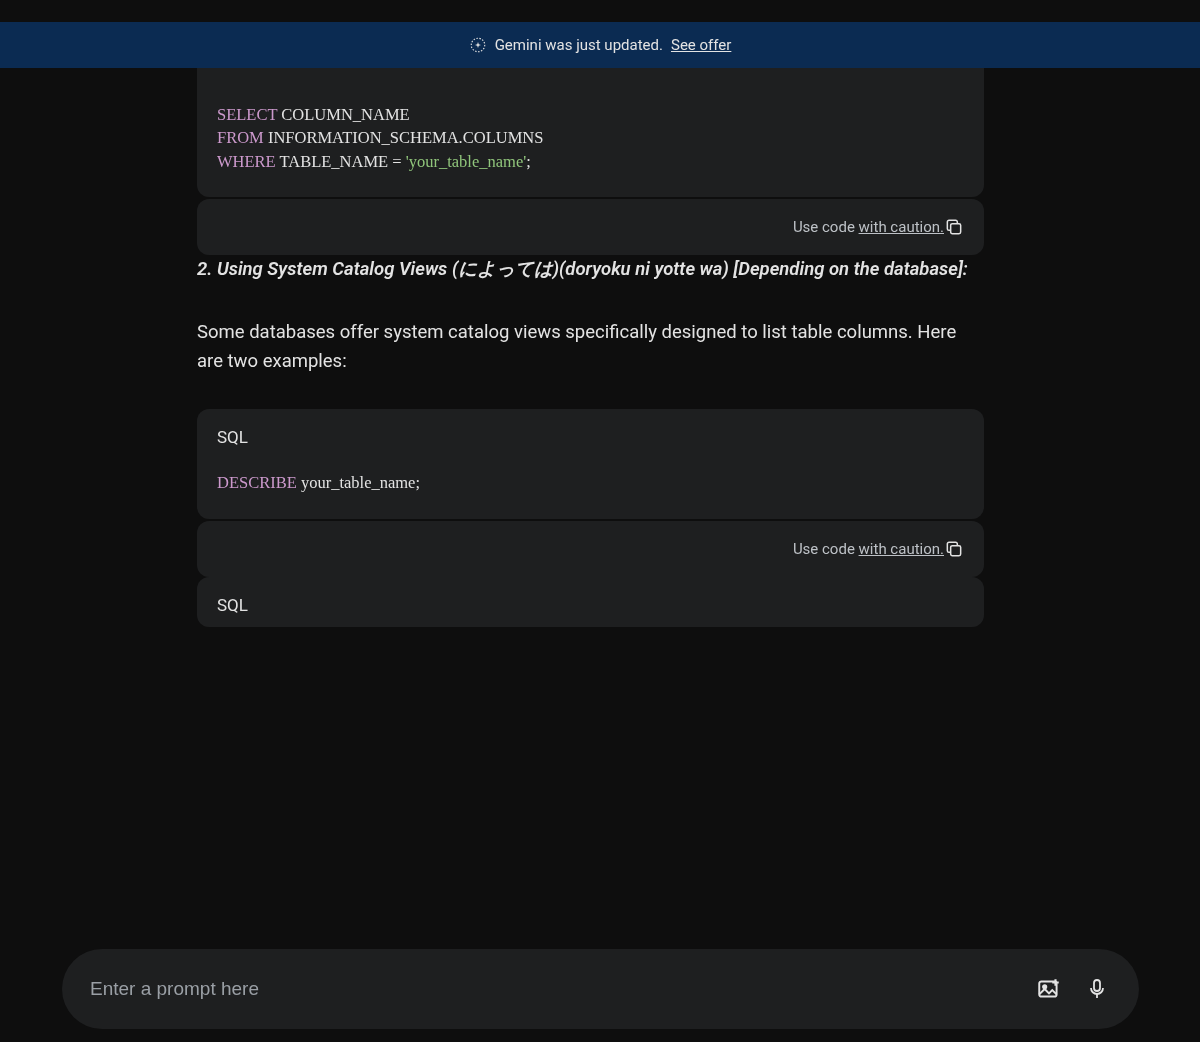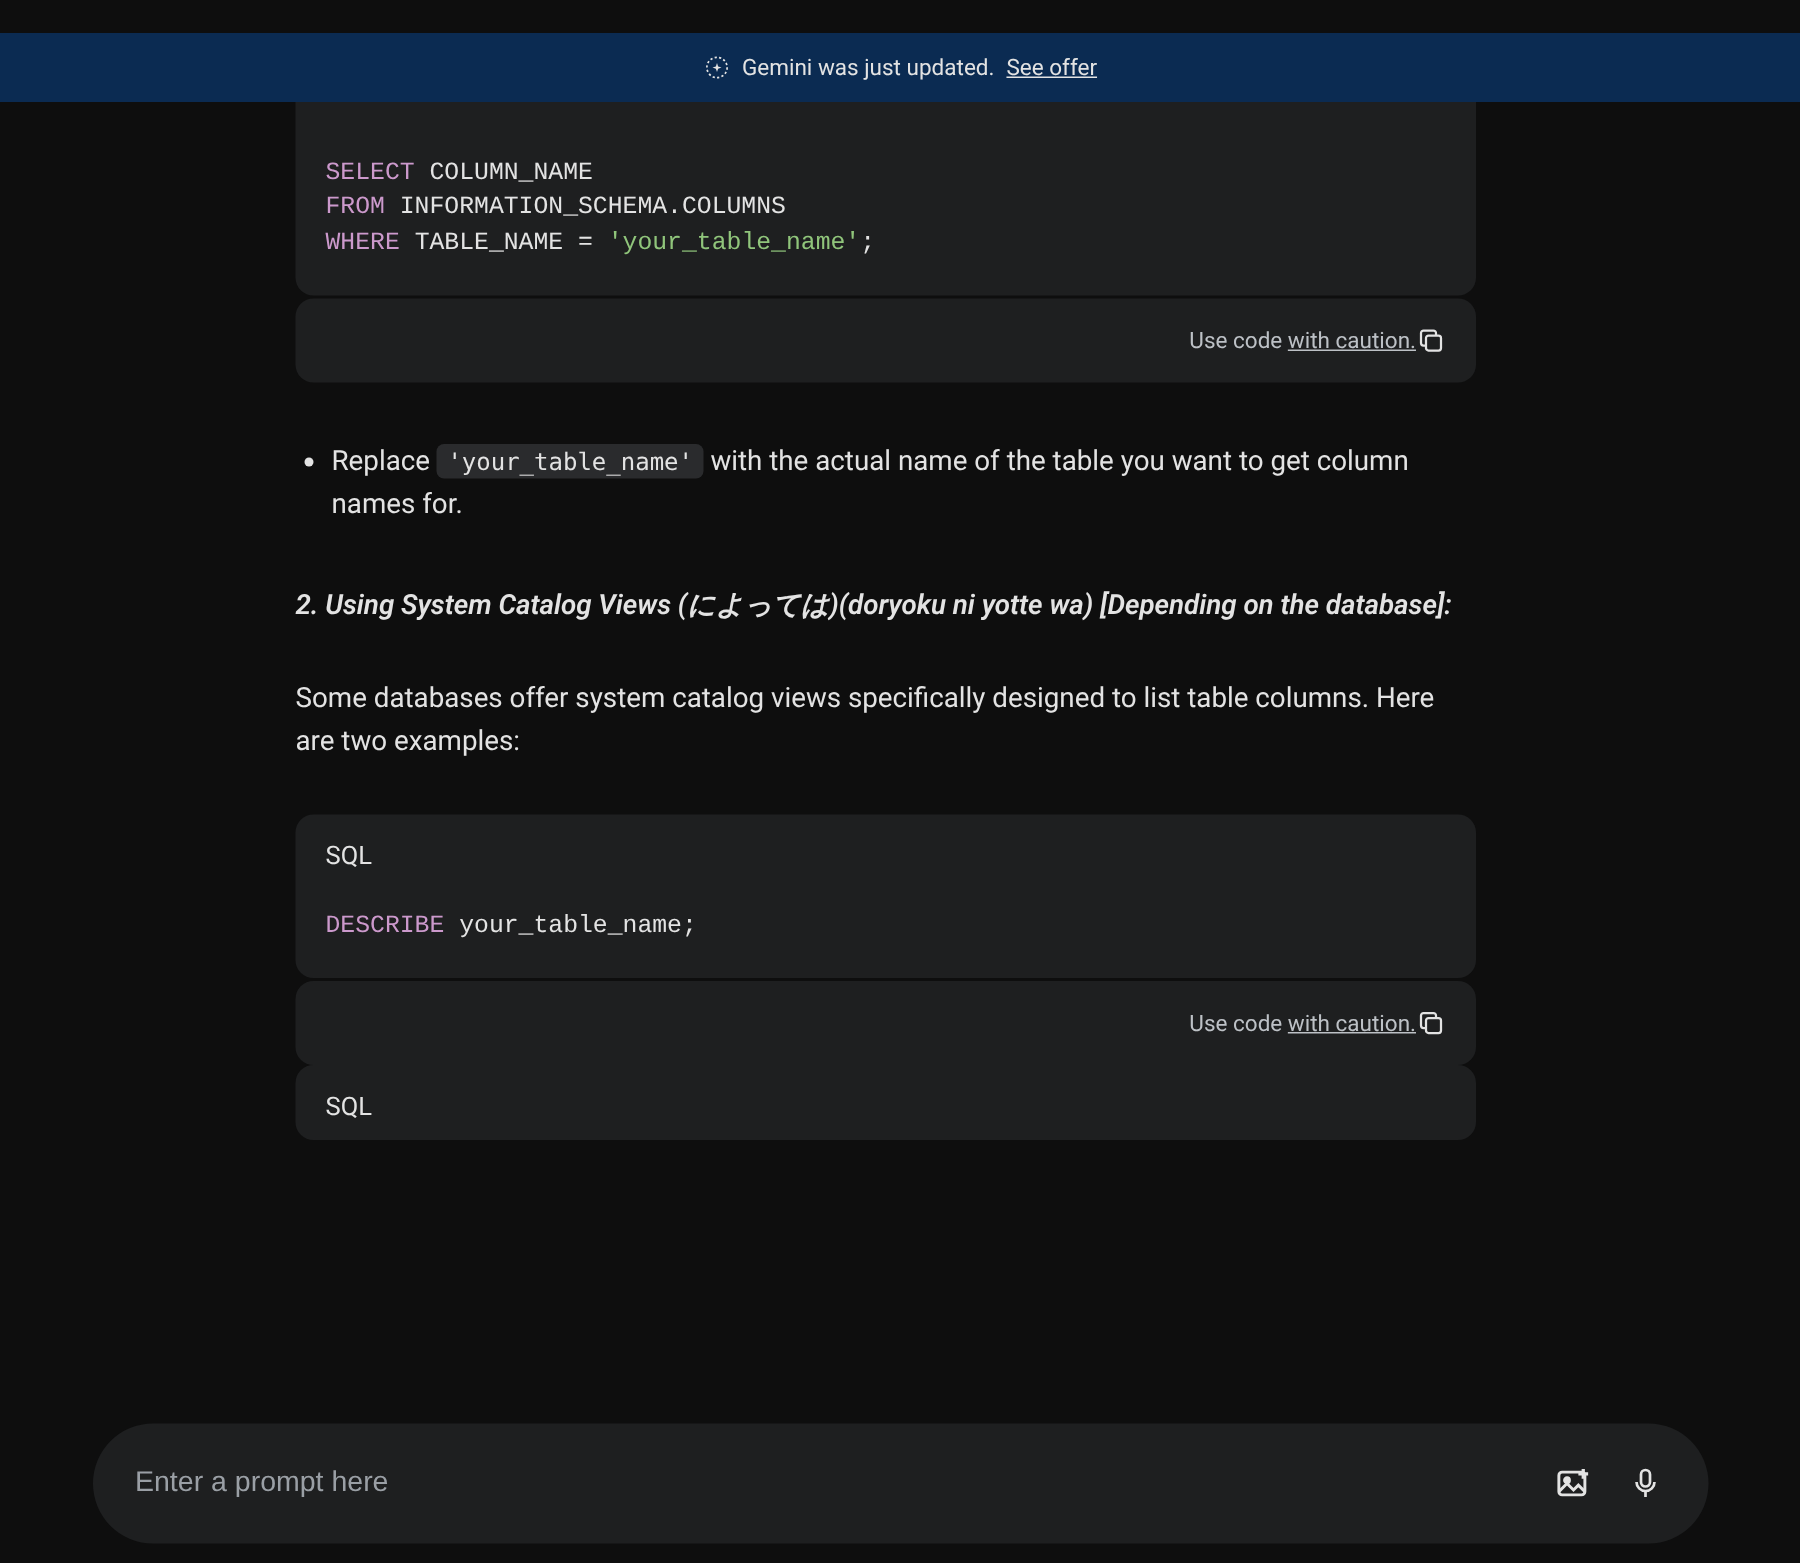--- a/index.html
+++ b/index.html
@@ -58,21 +58,21 @@
     }
     .code-block.with-header {
       border-radius: 12px;
     }
     .code-block .code-header {
       padding: 18px 20px 12px 20px;
       font-size: 17px;
       color: #e3e3e3;
     }
     .code-block pre {
-      font-family: Liberation Mono, monospace;
+      font-family: Liberation Serif, serif;
       font-size: 16.5px;
       line-height: 1.42;
       padding: 35px 20px 24px 20px;
       white-space: pre;
       color: #e3e3e3;
     }
     .code-block.with-header pre {
       padding-top: 12px;
     }
     .kw { color: #cc99cc; }
@@ -210,25 +210,20 @@
       <span>Use code </span><a>with caution.</a>
     </div>
     <span class="copy-icon">
       <svg width="20" height="20" viewBox="0 0 24 24" fill="none" stroke="#e3e3e3" stroke-width="1.8">
         <rect x="8" y="8" width="12" height="12" rx="2"></rect>
         <path d="M16 8 V6 a2 2 0 0 0 -2 -2 H6 a2 2 0 0 0 -2 2 v8 a2 2 0 0 0 2 2 h2"></path>
       </svg>
     </span>
   </div>
 
-  <ul class="bullet-list">
-    <li>
-      <span>Replace </span><span class="inline-code">'your_table_name'</span><span> with the actual name of the table you want to get column names for.</span>
-    </li>
-  </ul>
 
   <div class="section-heading">2. Using System Catalog Views (によっては)(doryoku ni yotte wa) [Depending on the database]:</div>
 
   <div class="section-para">Some databases offer system catalog views specifically designed to list table columns. Here are two examples:</div>
 
 
   <div class="code-block with-header">
     <div class="code-header">SQL</div>
     <pre><span class="kw">DESCRIBE</span><span class="plain"> your_table_name;</span></pre>
   </div>

